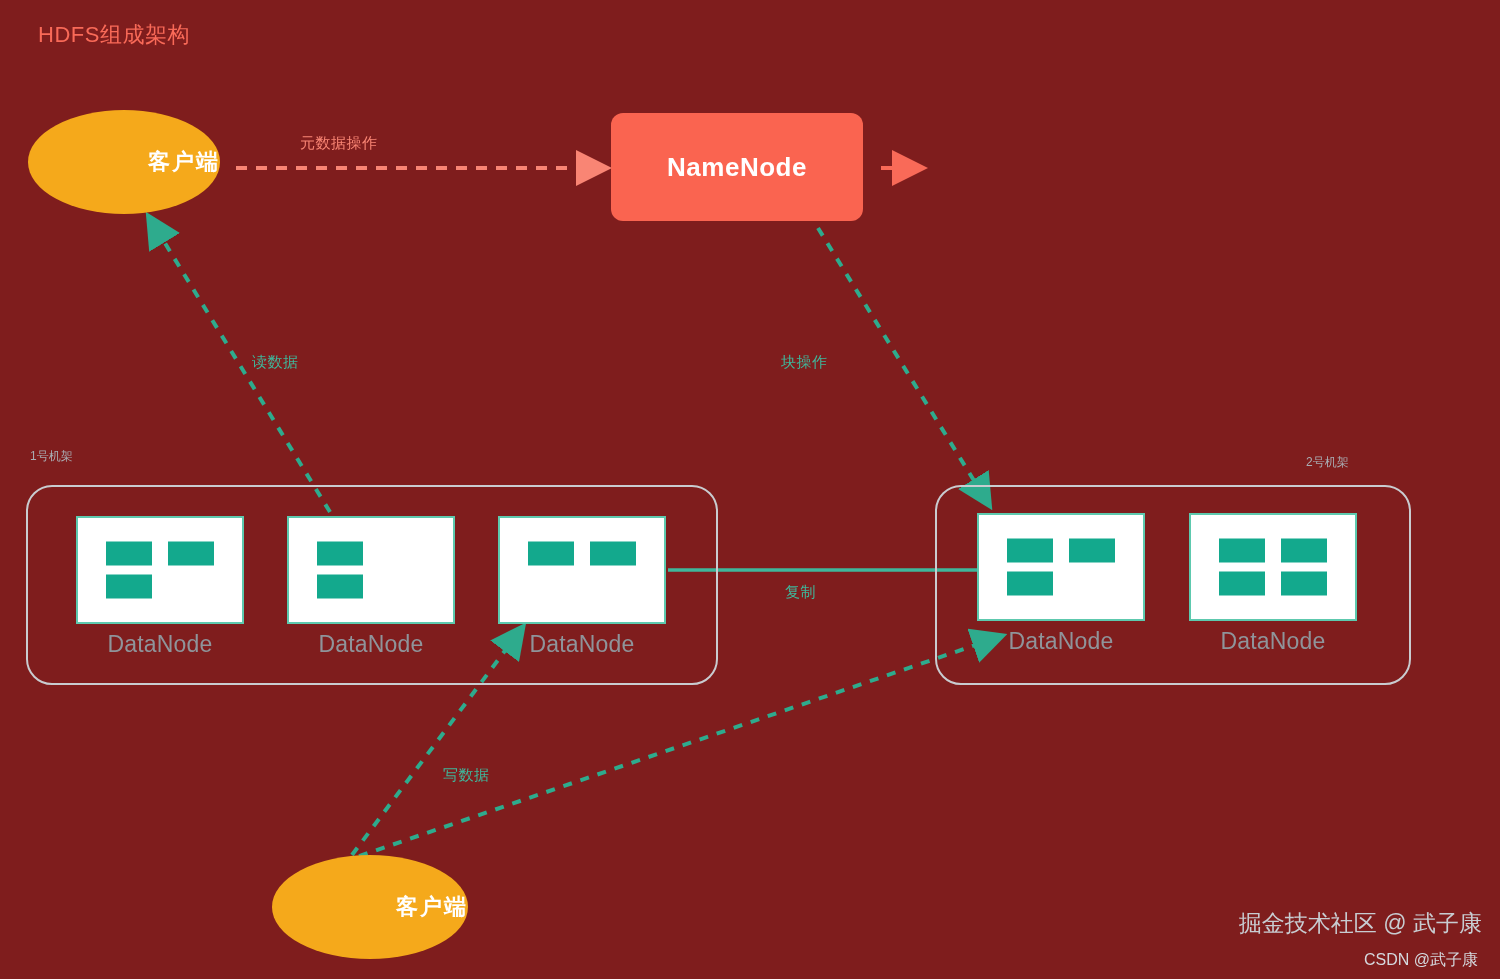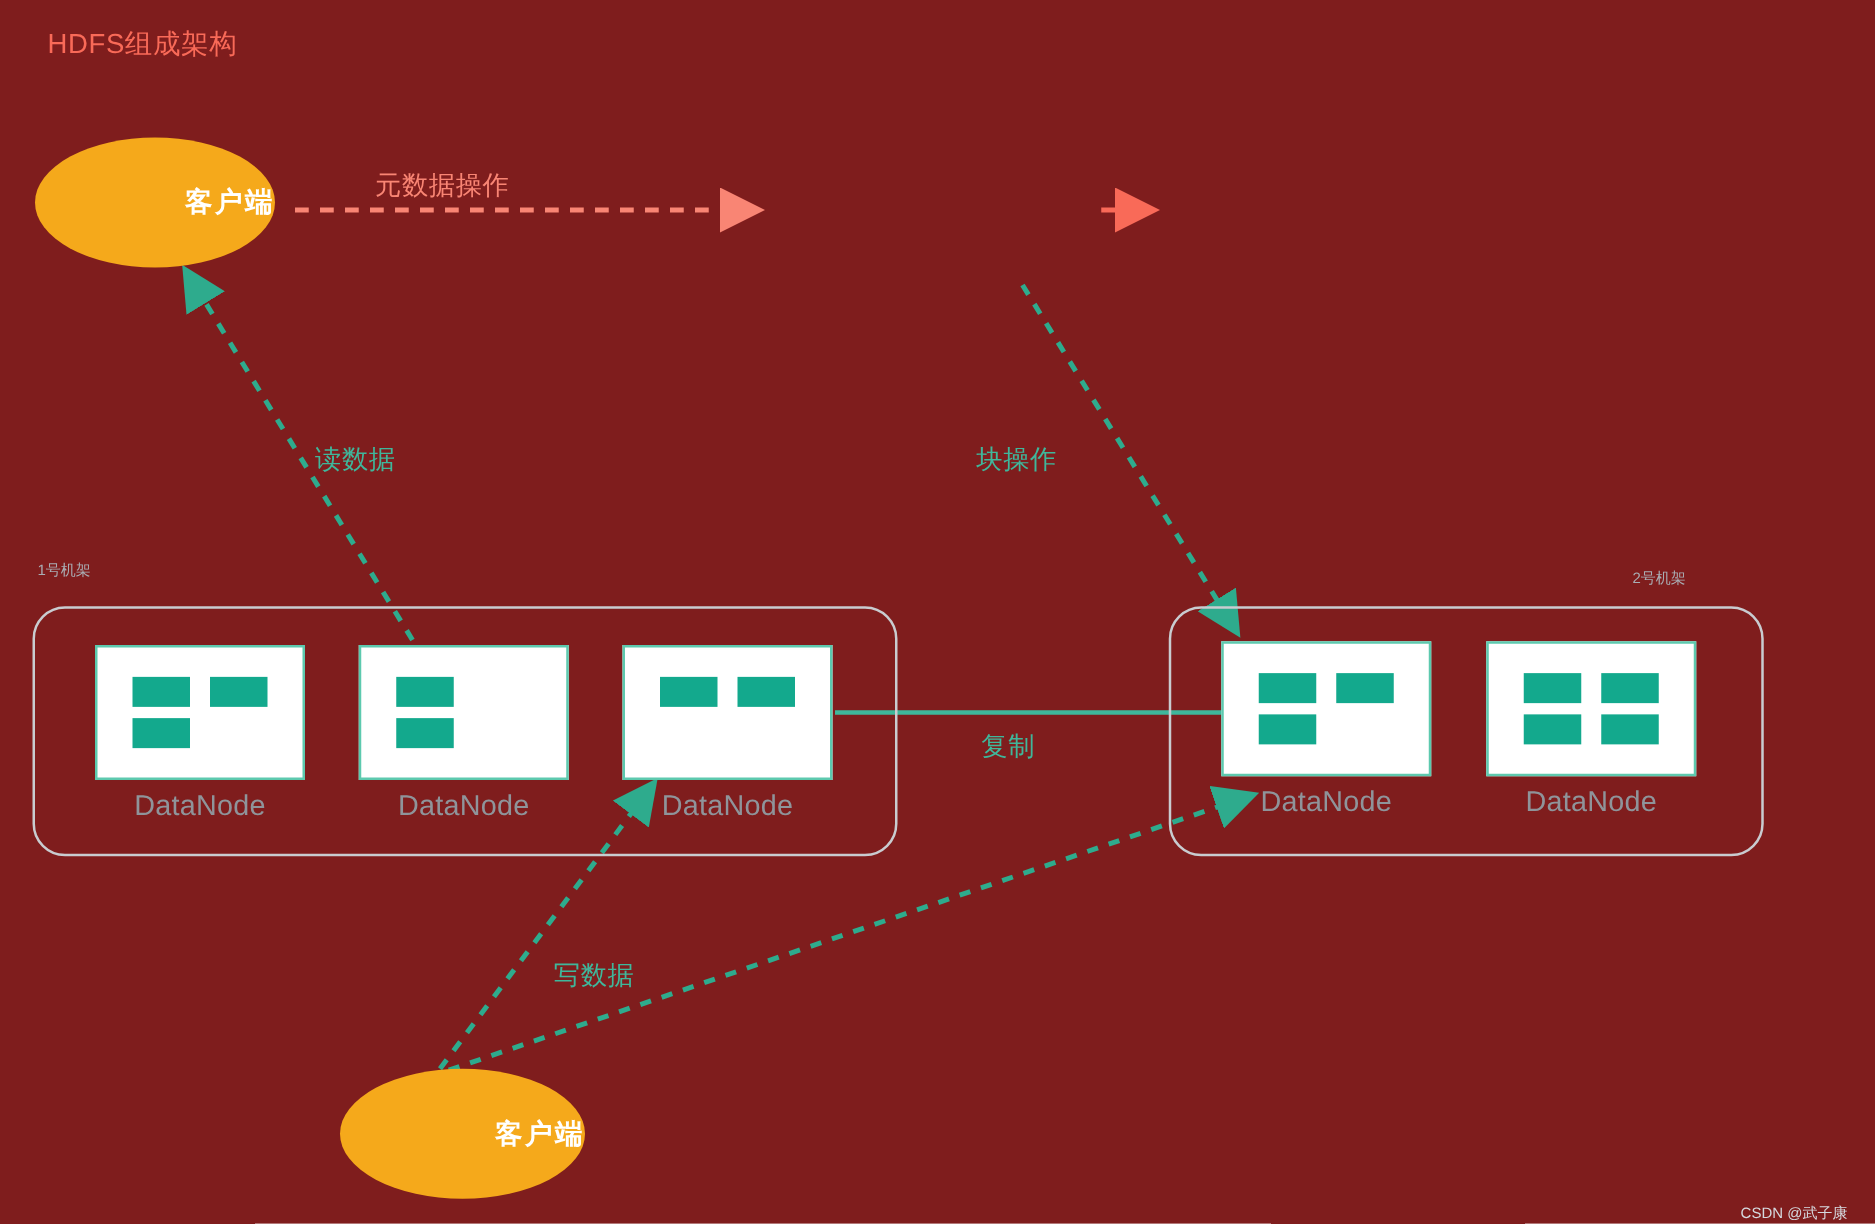--- a/index.html
+++ b/index.html
@@ -161,21 +161,21 @@
   #dn-r1-0 { left: 76px;  top: 516px; }
   #dn-r1-1 { left: 287px; top: 516px; }
   #dn-r1-2 { left: 498px; top: 516px; }
   
   #dn-r2-0 { left: 977px;  top: 513px; }
   #dn-r2-1 { left: 1189px; top: 513px; }
 
   
   .edge-label {
     position: absolute;
-    font-size: 21px;
+    font-size: 15px;
     white-space: nowrap;
     letter-spacing: 0.5px;
   }
   .edge-label.red   { color: #f98574; }
   .edge-label.green { color: #3fb79b; }
 
   #lbl-meta-op  { left: 300px; top: 134px; }
   #lbl-read     { left: 252px; top: 353px; }
   #lbl-block-op { left: 781px; top: 353px; }
   #lbl-replicate{ left: 785px; top: 583px; }
@@ -187,24 +187,23 @@
     right: 18px;
     top: 908px;
     font-size: 23px;
     color: #c8ccd1;
     white-space: nowrap;
   }
   #watermark-sub {
     position: absolute;
     right: 22px;
     top: 950px;
-    font-size: 12px;
+    font-size: 16px;
     color: #d5d9de;
     white-space: nowrap;
-    margin-top: 12px;
   }
 </style>
 </head>
 <body>
 
 <div id="canvas">
 
   <div class="title">HDFS组成架构</div>
 
   <svg id="edges" viewBox="0 0 1500 979">
@@ -242,20 +241,23 @@
   <div class="edge-label green" id="lbl-write">写数据</div>
 
   <div class="client" id="client-top">
     <span>客户端</span>
   </div>
 
   <div class="client" id="client-bottom">
     <span>客户端</span>
   </div>
 
+  <div id="namenode">
+    <span>NameNode</span>
+  </div>
 
 
   <div class="rack" id="rack-1"></div>
   <div class="rack" id="rack-2"></div>
 
   <div class="rack-label" id="rack-1-label">1号机架</div>
   <div class="rack-label" id="rack-2-label">2号机架</div>
 
   <div class="datanode" id="dn-r1-0">
     <div class="dn-box">
@@ -310,15 +312,16 @@
       <div class="blocks">
           <div class="blk"></div>
           <div class="blk"></div>
           <div class="blk"></div>
           <div class="blk"></div>
         </div>
     </div>
     <div class="dn-label">DataNode</div>
   </div>
 
+  <div id="watermark-main">掘金技术社区 @ 武子康</div>
   <div id="watermark-sub">CSDN @武子康</div>
 
 </div>
 
 </body></html>

